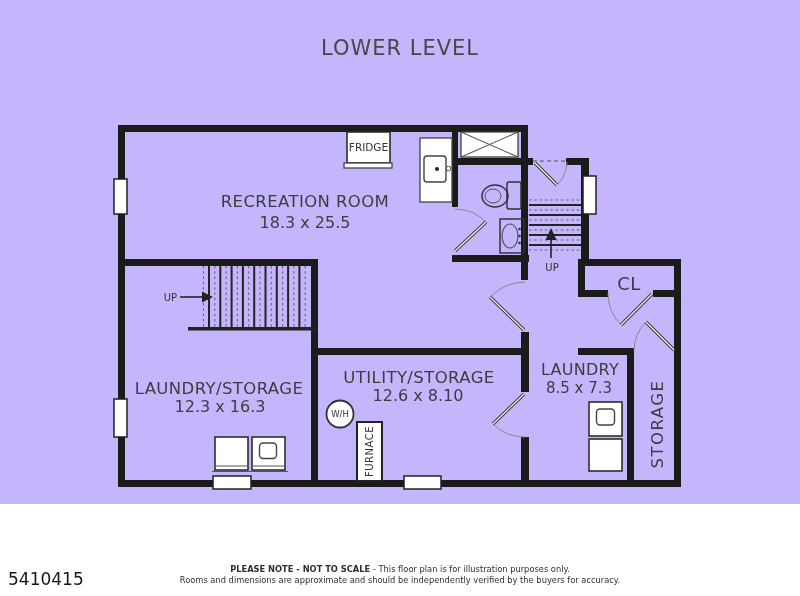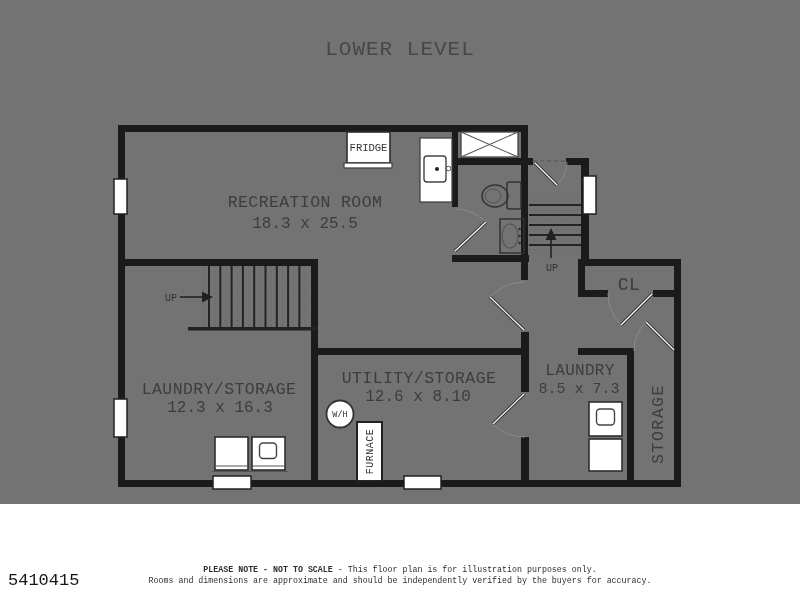--- a/index.html
+++ b/index.html
@@ -1,18 +1,18 @@
 <!DOCTYPE html>
 <html><head>
 <meta charset="utf-8">
 <style>
   html,body{margin:0;padding:0;background:#fff;}
   body{width:800px;height:596px;overflow:hidden;
        font-family:"DejaVu Sans","Liberation Sans",sans-serif;}
-  #stage{position:relative;width:800px;height:504px;background:#737373;font-family:Liberation Mono, monospace;}
+  #stage{position:relative;width:800px;height:504px;background:#c4b5fd;}
   svg{display:block;}
   text{fill:#3d3d3d;}
   .wall{fill:#1b1b1b;}
   .thin{fill:none;stroke:#333;stroke-width:1.5;}
   .fix{fill:#ffffff;stroke:#2e2e2e;stroke-width:1.6;}
   .fix2{fill:#ffffff;stroke:#444;stroke-width:1.3;}
   .arc{fill:none;stroke:#8a8a8a;stroke-width:1;}
   .leafA{stroke:#3a3a3a;stroke-width:3.2;}
   .leafB{stroke:#ffffff;stroke-width:1.1;}
   .treadS{fill:none;stroke:#242424;stroke-width:2;}

